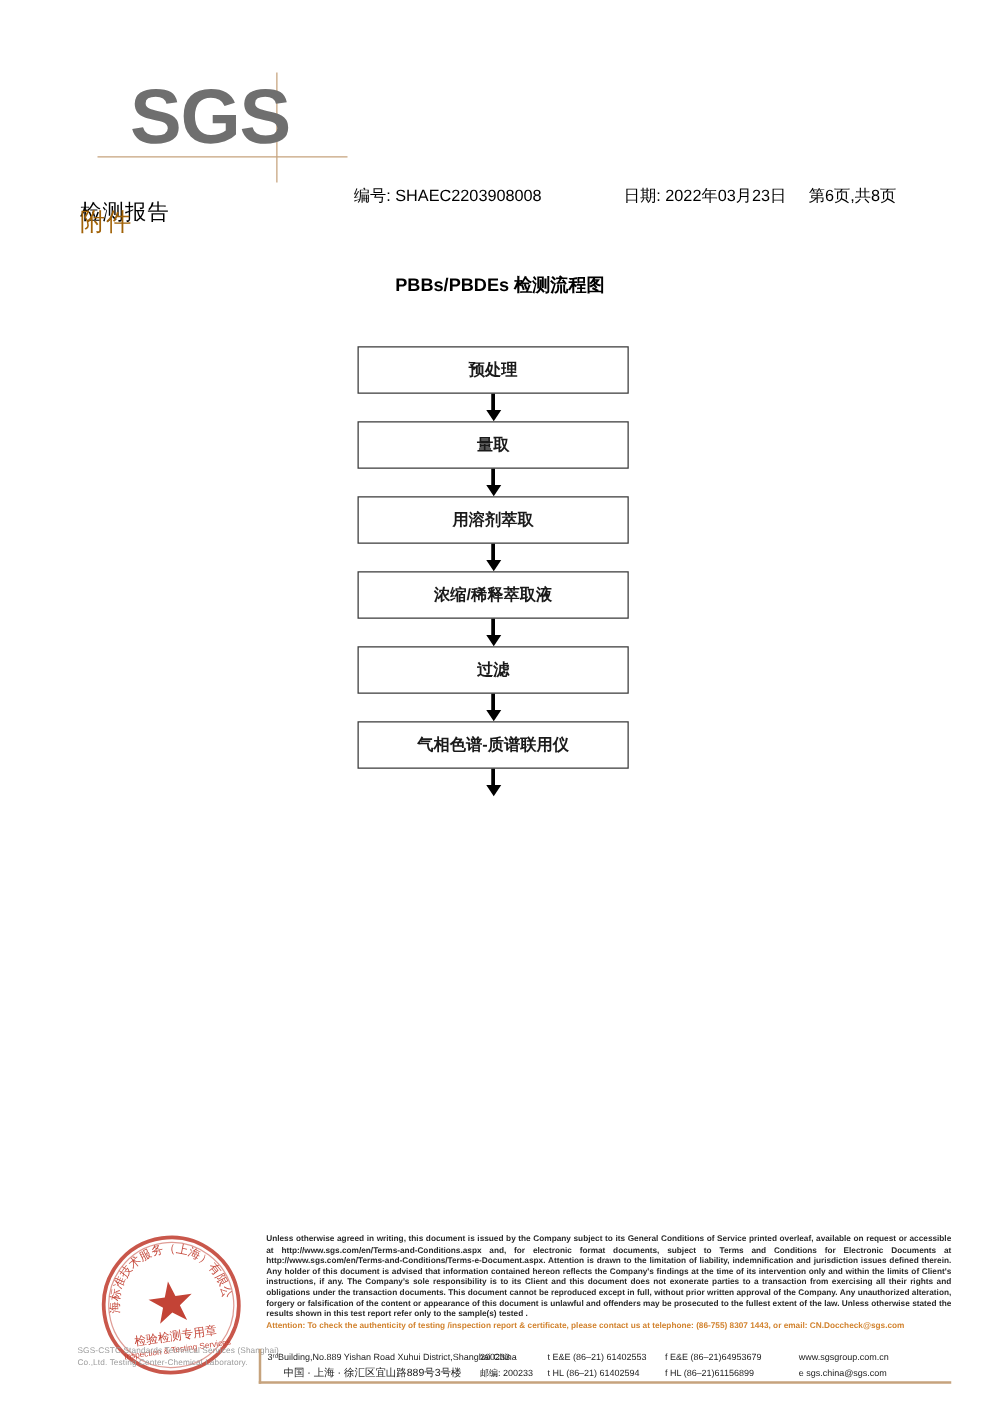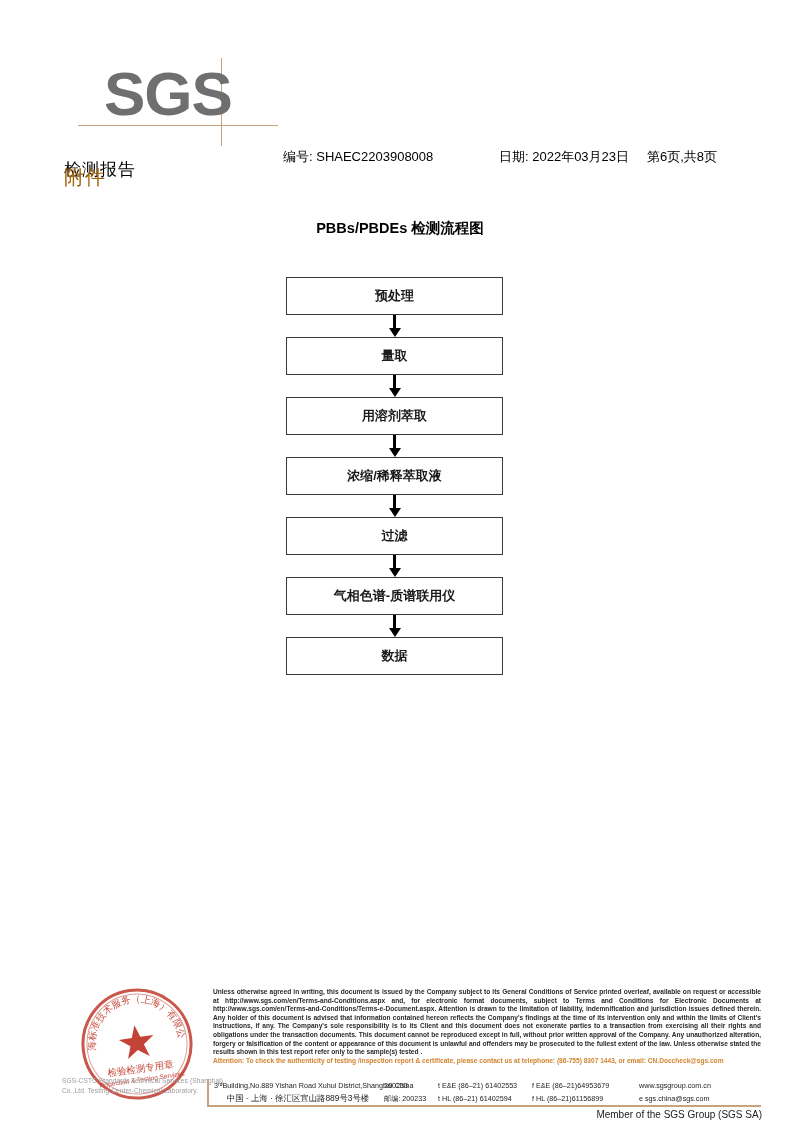--- a/index.html
+++ b/index.html
@@ -306,23 +306,20 @@
     </div>
 
     <div class="flow-step">
       <div class="flow-box">气相色谱-质谱联用仪</div>
     </div>
     <div class="flow-arrow">
       <span class="shaft"></span>
         <span class="head"></span>
     </div>
 
-    <div class="flow-step">
-      <div class="flow-box">数据</div>
-    </div>
 
   </div>
 
   <div id="stamp">
     <svg width="118" height="118" viewBox="0 0 118 118" aria-hidden="true">
       <g transform="rotate(-8 59 59)">
         <circle cx="59" cy="59" r="54" fill="none" stroke="#c0392b" stroke-width="3" opacity="0.85"></circle>
         <circle cx="59" cy="59" r="50" fill="none" stroke="#c0392b" stroke-width="1" opacity="0.5"></circle>
         <path id="arcTop" d="M 17 59 A 42 42 0 0 1 101 59" fill="none" stroke="none"></path>
         <text font-size="9.5" fill="#c0392b" opacity="0.9" font-family="'DejaVu Sans',sans-serif">
@@ -355,15 +352,14 @@
     </span>
     <span class="addr-row">
       <span class="addr-c1 addr-cn">中国 · 上海 · 徐汇区宜山路889号3号楼</span>
       <span class="addr-c2">邮编: 200233</span>
       <span class="addr-c3">t HL (86–21) 61402594</span>
       <span class="addr-c4">f HL (86–21)61156899</span>
       <span class="addr-c5">e  sgs.china@sgs.com</span>
     </span>
   </div>
 
-  <div id="member">Member of the SGS Group (SGS SA)</div>
 
 </div>
 
 </body></html>

